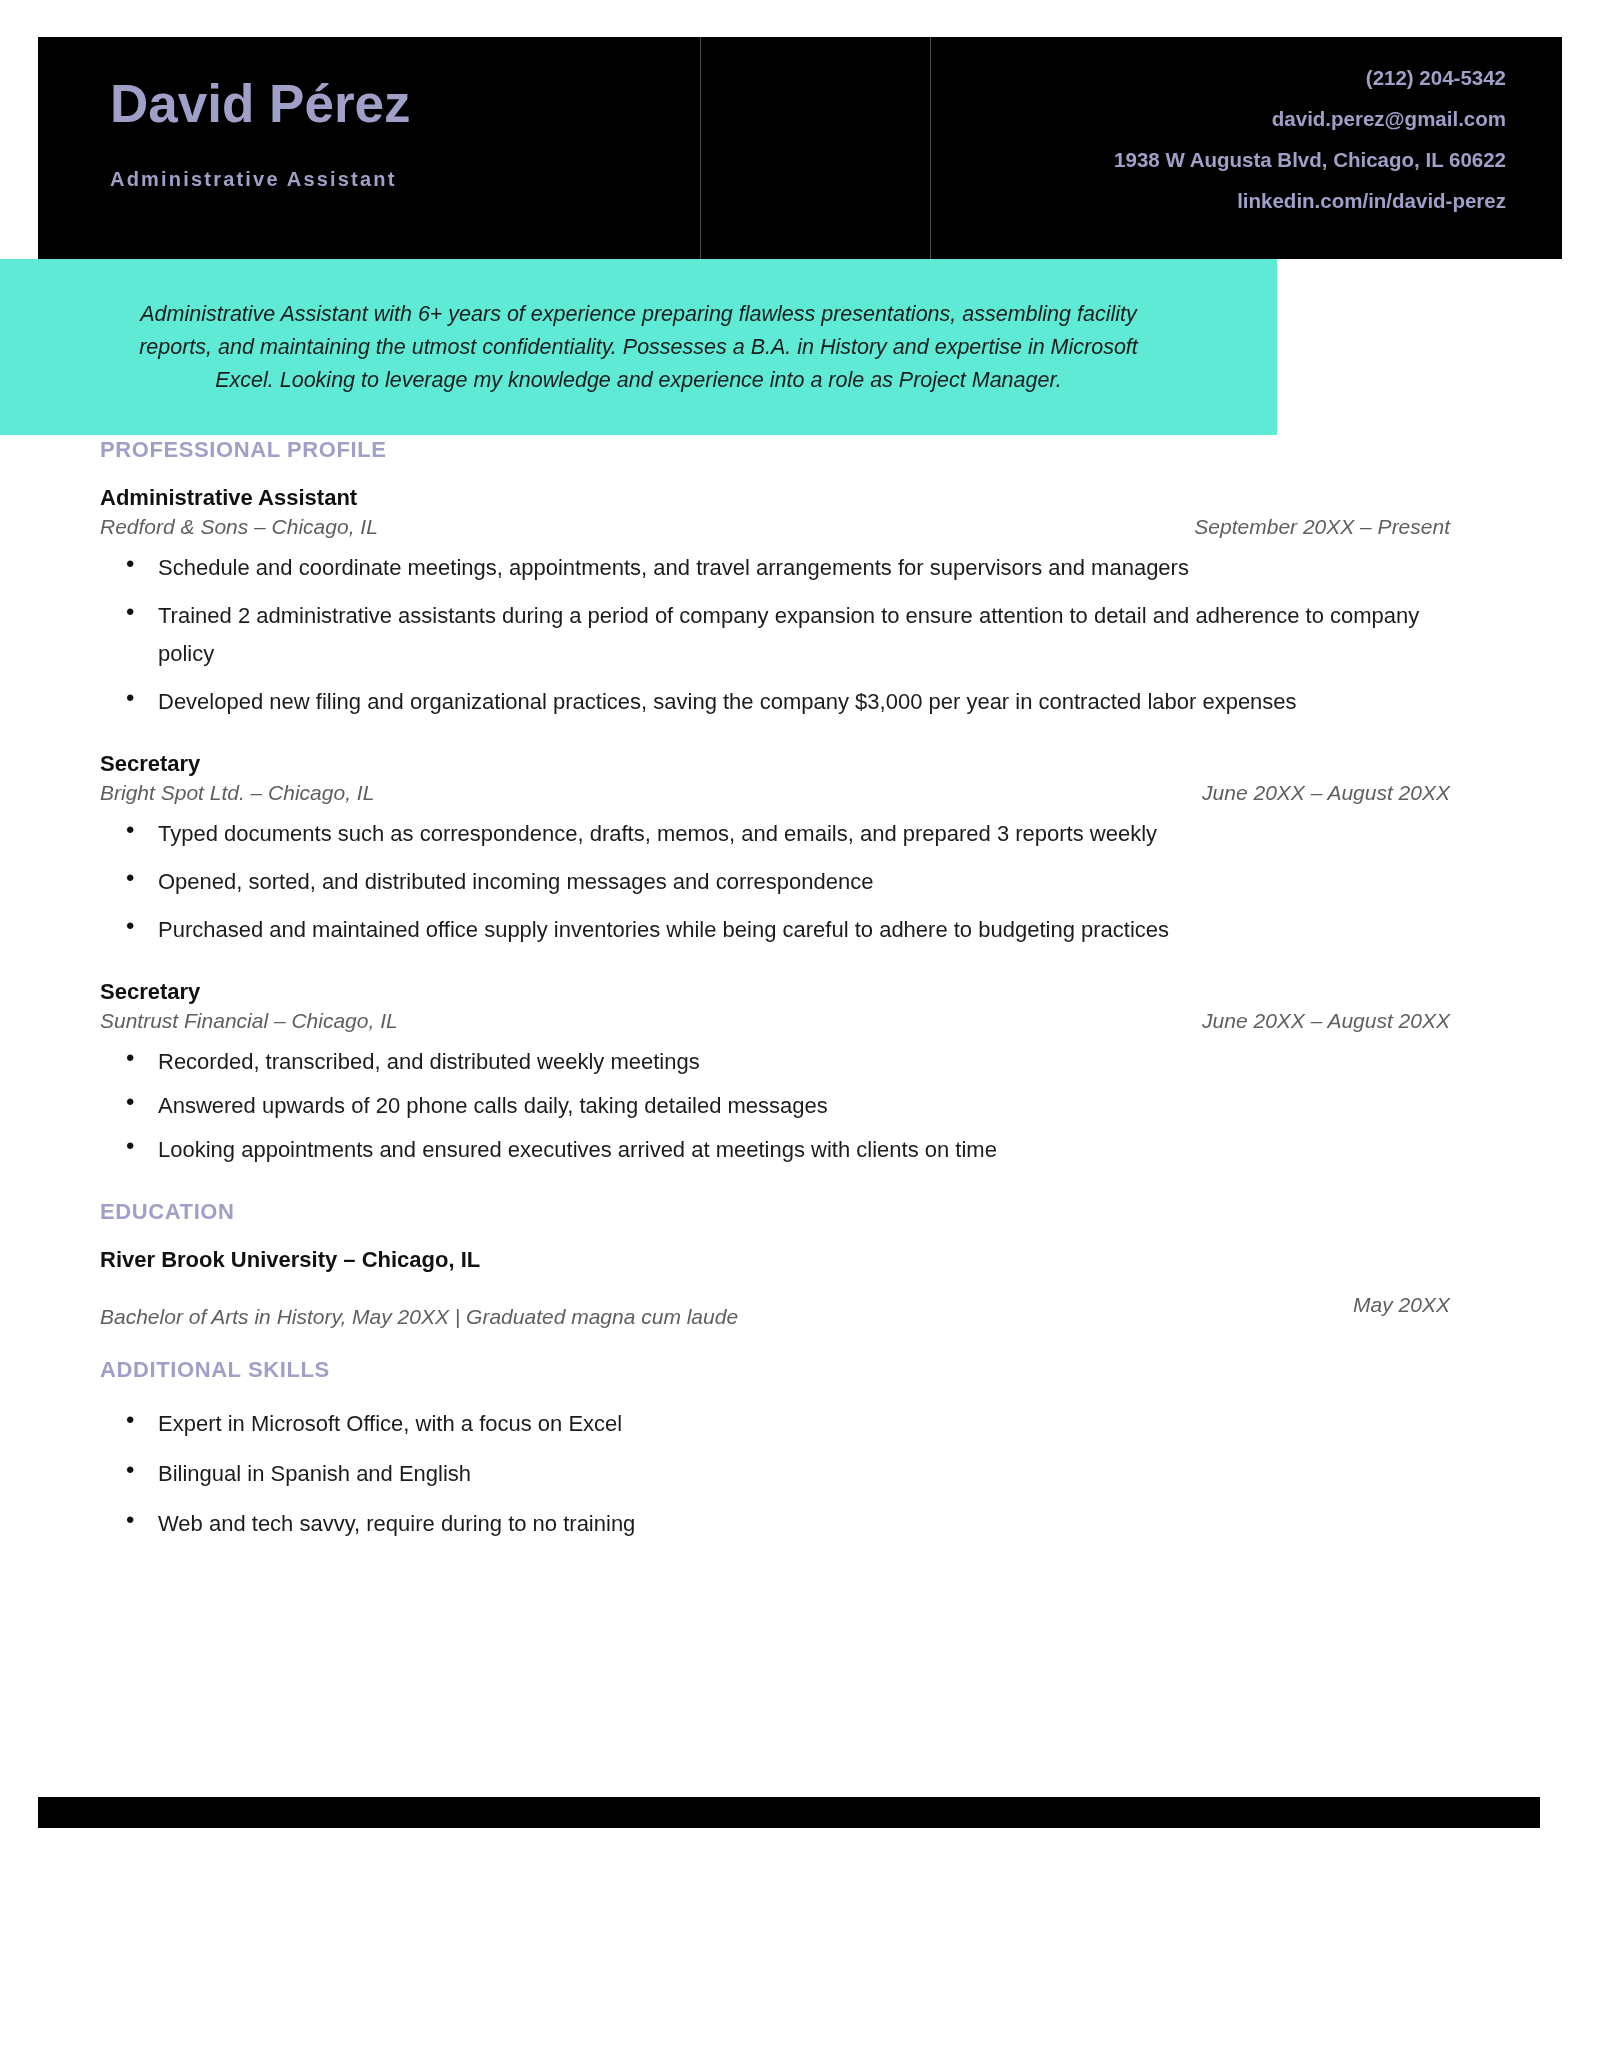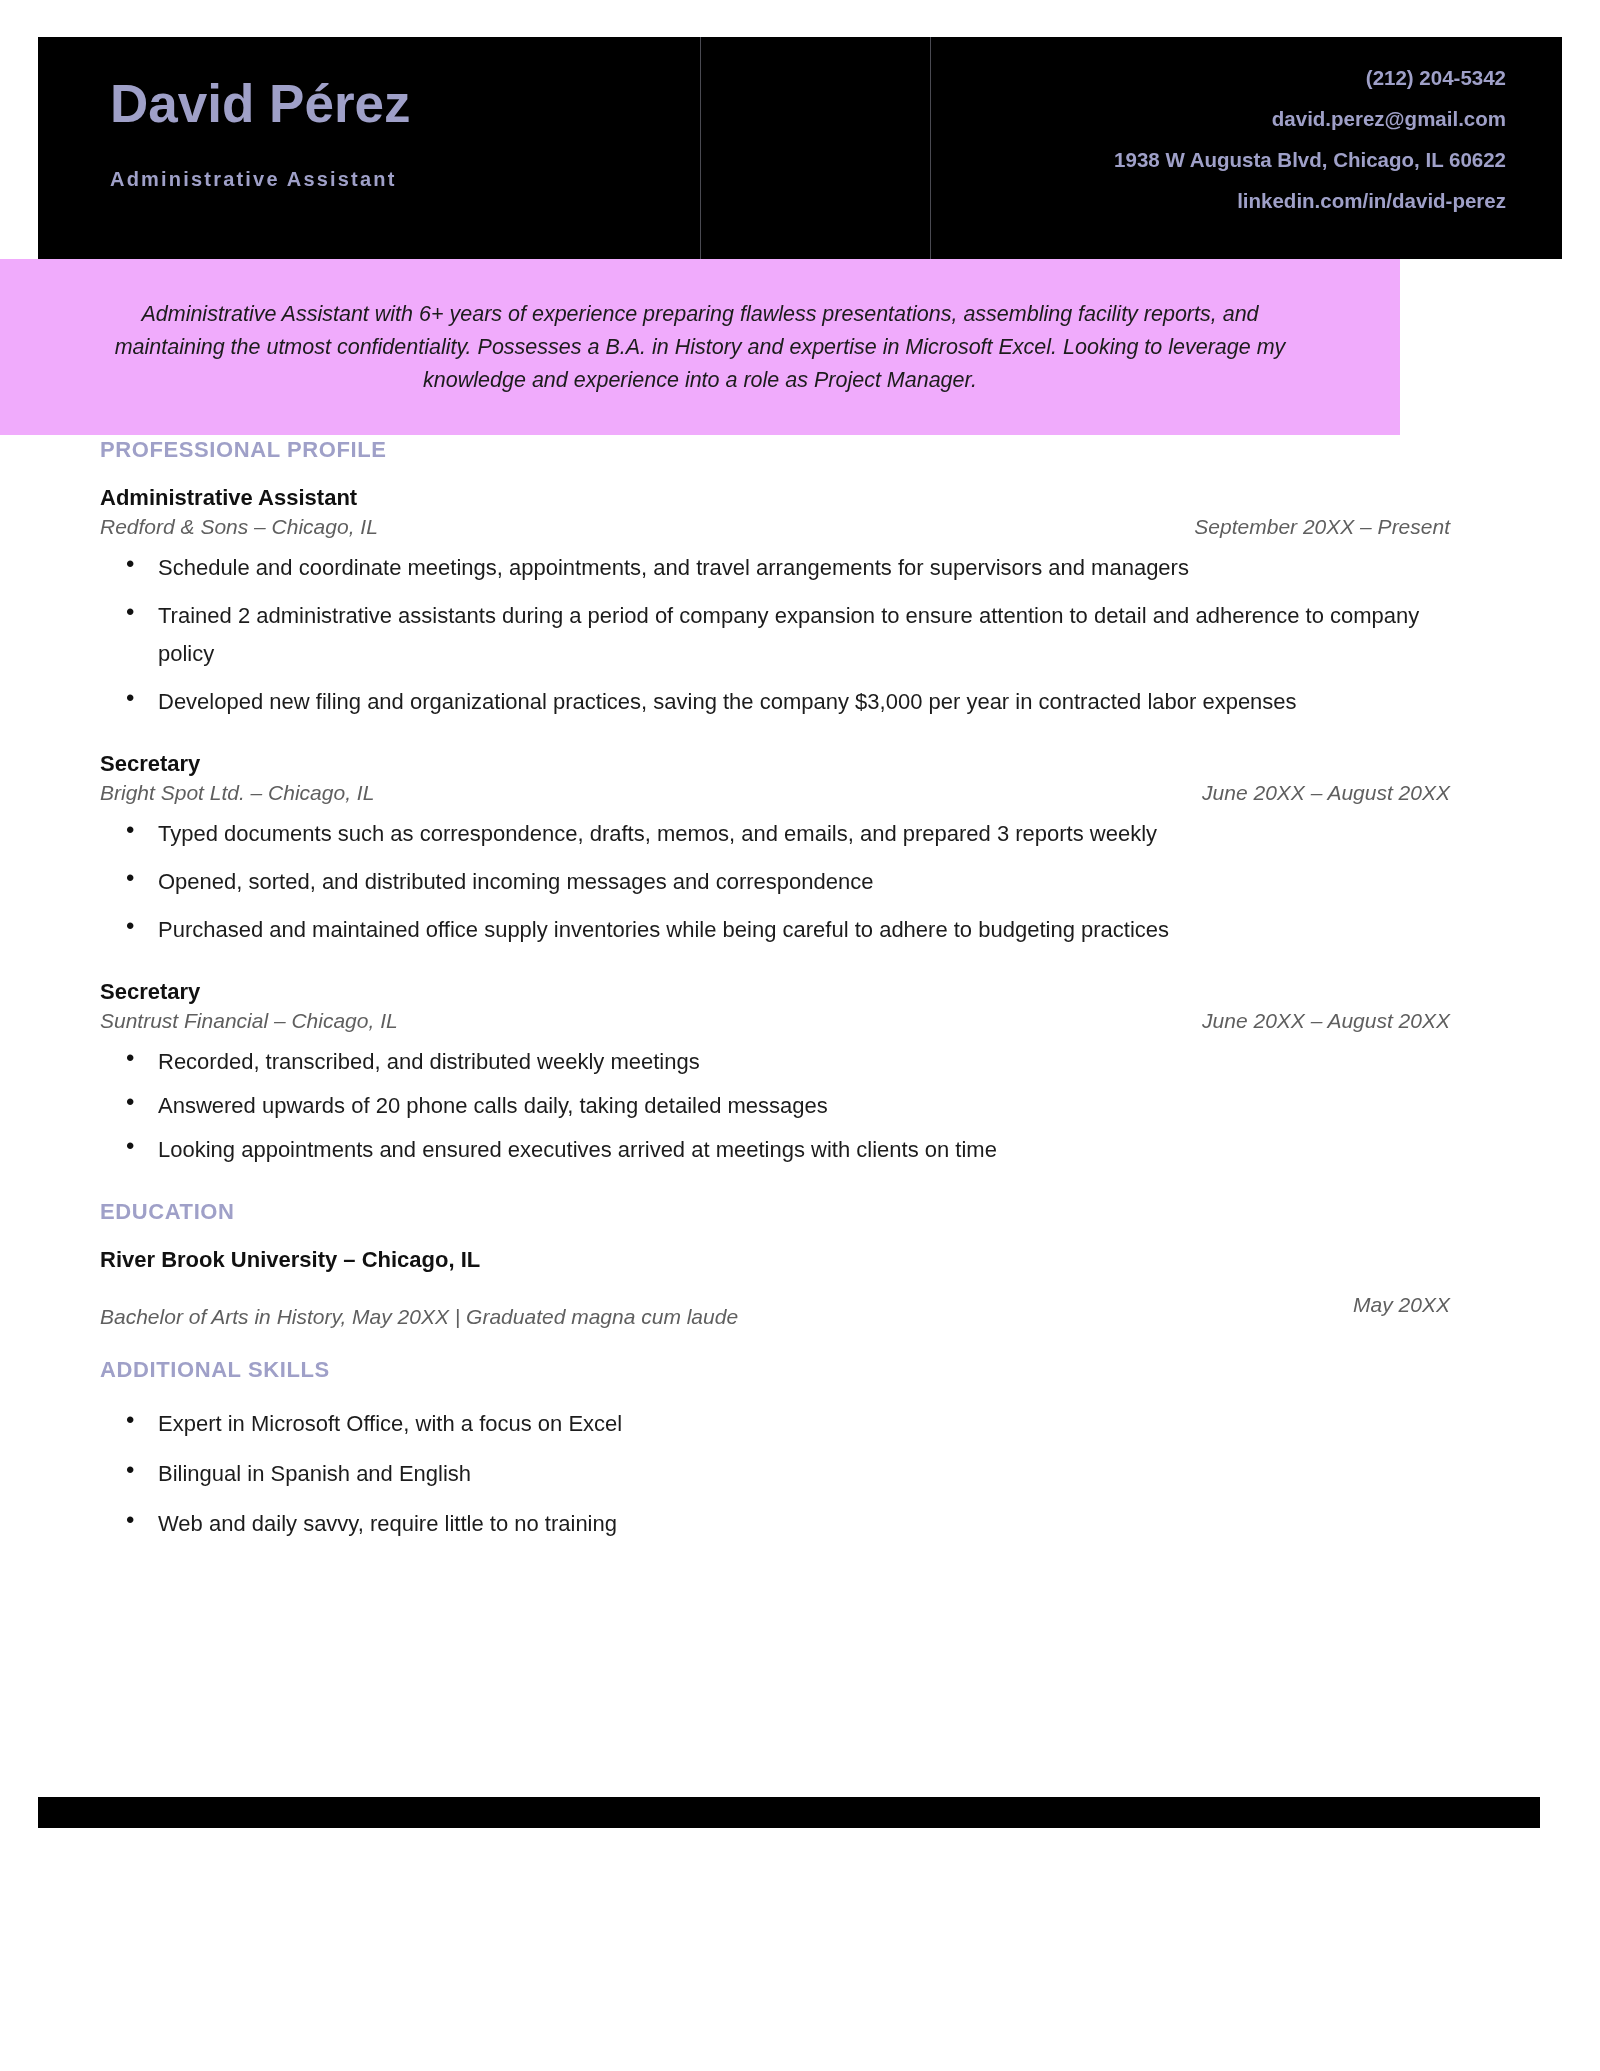--- a/index.html
+++ b/index.html
@@ -75,23 +75,23 @@
     color: #9fa0c8;
     line-height: 41px;
     white-space: nowrap;
   }
 
   
   .summary-band {
     position: absolute;
     left: 0;
     top: 259px;
-    width: 1400px;
+    width: 1277px;
     height: 176px;
-    background: #f0abfc;
+    background: #5eead4;
     display: flex;
     align-items: center;
     justify-content: center;
     box-sizing: border-box;
     padding: 0 110px;
   }
   .summary-text {
     font-size: 21.5px;
     font-style: italic;
     color: #1c1c1c;
@@ -273,20 +273,20 @@
     <div class="edu-block">
       <div class="edu-school">River Brook University – Chicago, IL</div>
       <div class="edu-degree">Bachelor of Arts in History, May 20XX | Graduated magna cum laude</div>
       <div class="edu-date">May 20XX</div>
     </div>
 
     <div class="section-heading skills">ADDITIONAL SKILLS</div>
     <ul class="bullets skills-list">
       <li>Expert in Microsoft Office, with a focus on Excel</li>
       <li>Bilingual in Spanish and English</li>
-      <li>Web and daily savvy, require little to no training</li>
+      <li>Web and tech savvy, require during to no training</li>
     </ul>
 
   </div>
 
   <div class="footer-bar"></div>
 
 </div>
 
 </body></html>

